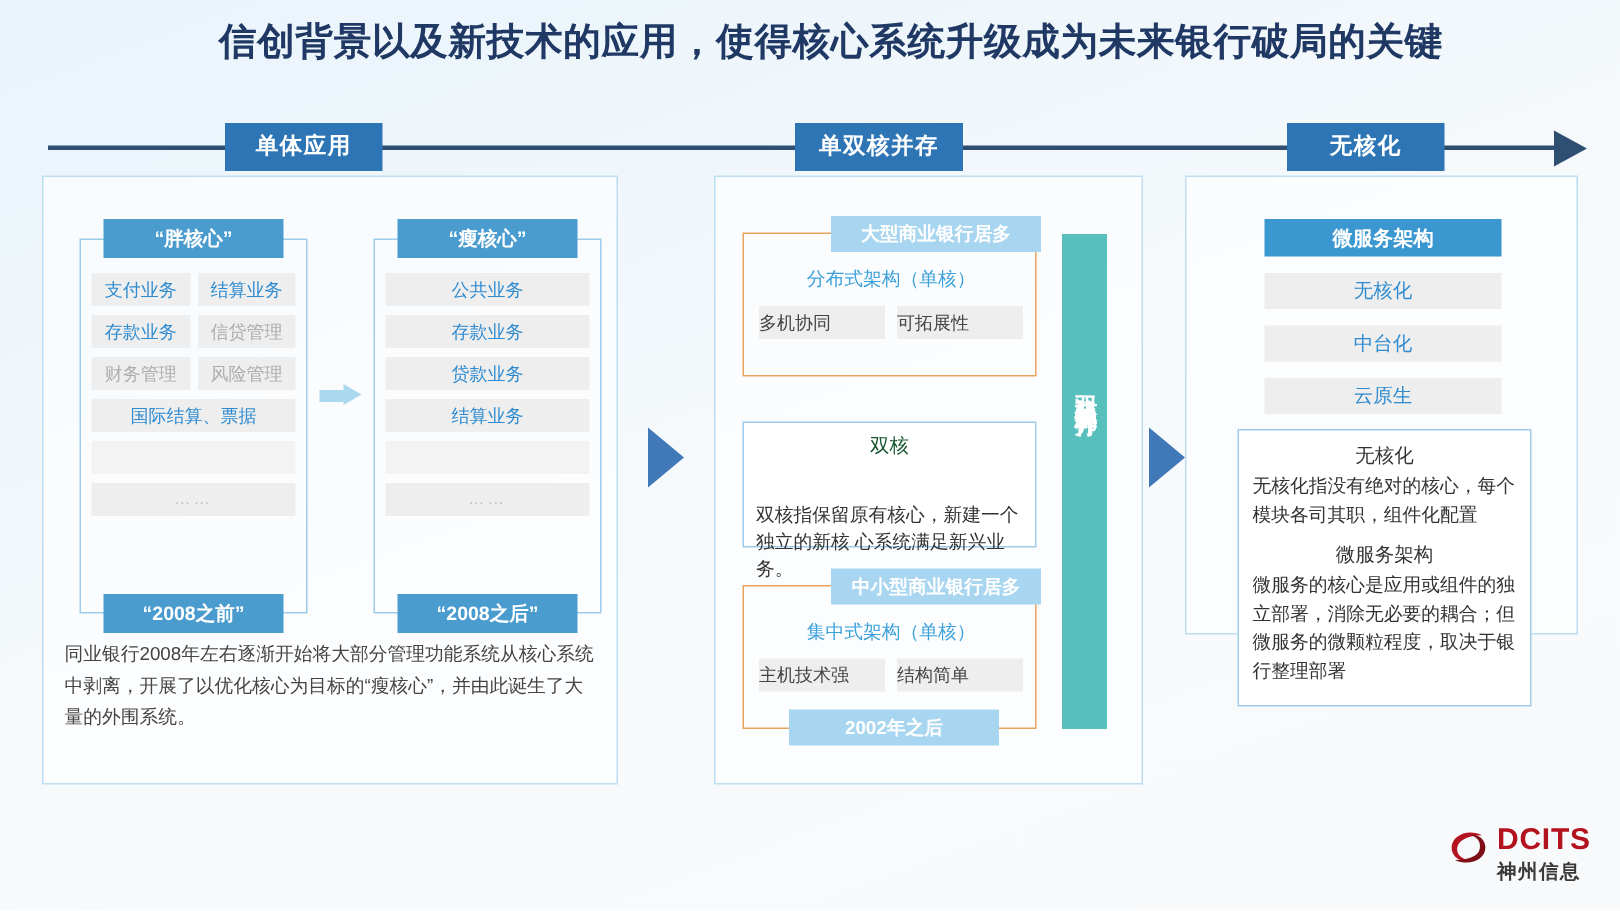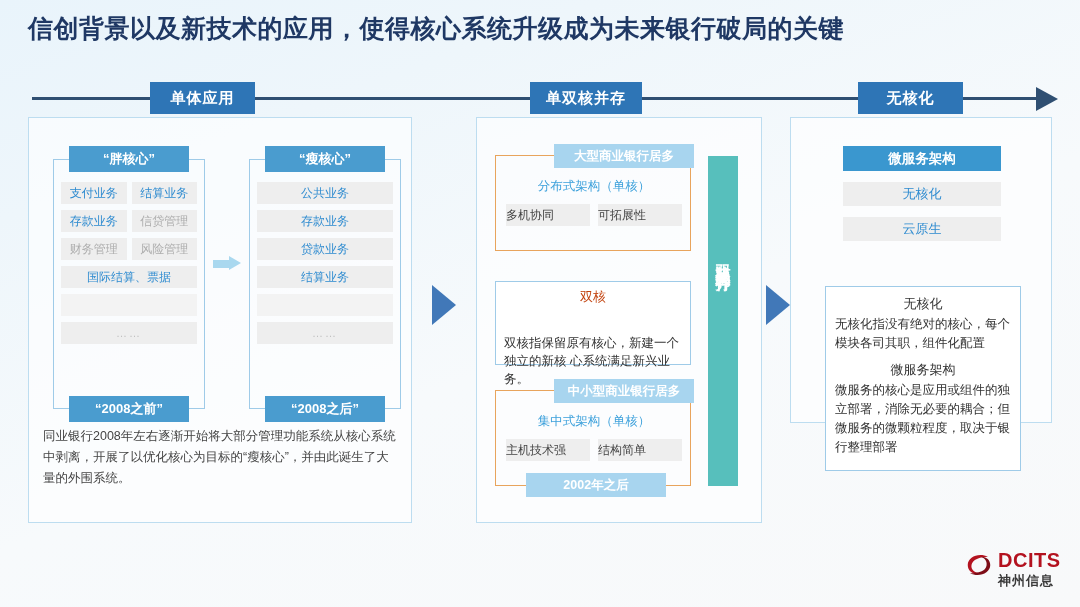--- a/index.html
+++ b/index.html
@@ -9,21 +9,21 @@
     overflow: hidden;
   }
   body {
     position: relative;
     background: linear-gradient(160deg, #e9f4fb 0%, #eef6fb 22%, #f7fafc 55%, #f8f9fa 100%);
   }
 
   
   #title {
     position: absolute; top: 8px; left: 0; width: 1080px;
-    text-align: left;
+    text-align: center;
     font-size: 25px; font-weight: 700; letter-spacing: 0.5px;
     color: #1f3864;
     line-height: 40px;
     padding-left: 28px;
   }
 
   
   #timeline { position: absolute; top: 82px; left: 0; width: 1080px; height: 34px; }
   #timeline .axis {
     position: absolute; left: 32px; top: 15px; width: 1010px; height: 3px;
@@ -143,21 +143,21 @@
     flex: 1; height: 22px; line-height: 22px; 
     background: #eeeeee; color: #444444; font-size: 12px;
   }
 
   #dual-desc {
     position: absolute; left: 18px; top: 163px; width: 196px; height: 84px;
     border: 1px solid #9fcbe8; background: #ffffff;
     padding: 6px 8px 0 8px;
   }
   #dual-desc .dd-title {
-    text-align: center; font-size: 13px; color: #c2410c; margin-bottom: 2px;
+    text-align: center; font-size: 13px; color: #14532d; margin-bottom: 2px;
   }
   #dual-desc .dd-body { font-size: 12.5px; line-height: 18px; color: #333333; margin-top: 28px; }
 
   #vbar {
     position: absolute; left: 231px; top: 38px; width: 30px; height: 330px;
     background: #57bfbc;
   }
   #vbar .vtext {
     position: absolute; left: 0; top: 96px; width: 30px;
     writing-mode: vertical-rl;
@@ -314,20 +314,21 @@
     <div class="vtext">双核双架构并行</div>
   </div>
 </div>
 
 <div class="big-arrow" id="arrowB"></div>
 
 <div class="panel" id="panel3">
   <div id="p3-stack">
     <div class="s-head">微服务架构</div>
     <div class="s-item">无核化</div>
+    <div class="s-item">中台化</div>
     <div class="s-item">云原生</div>
   </div>
 
   <div id="p3-box">
     <div class="b-title">无核化</div>
     <div class="b-para">无核化指没有绝对的核心，每个模块各司其职，组件化配置</div>
     <div class="b-sub">微服务架构</div>
     <div class="b-para">微服务的核心是应用或组件的独立部署，消除无必要的耦合；但微服务的微颗粒程度，取决于银行整理部署</div>
   </div>
 </div>

